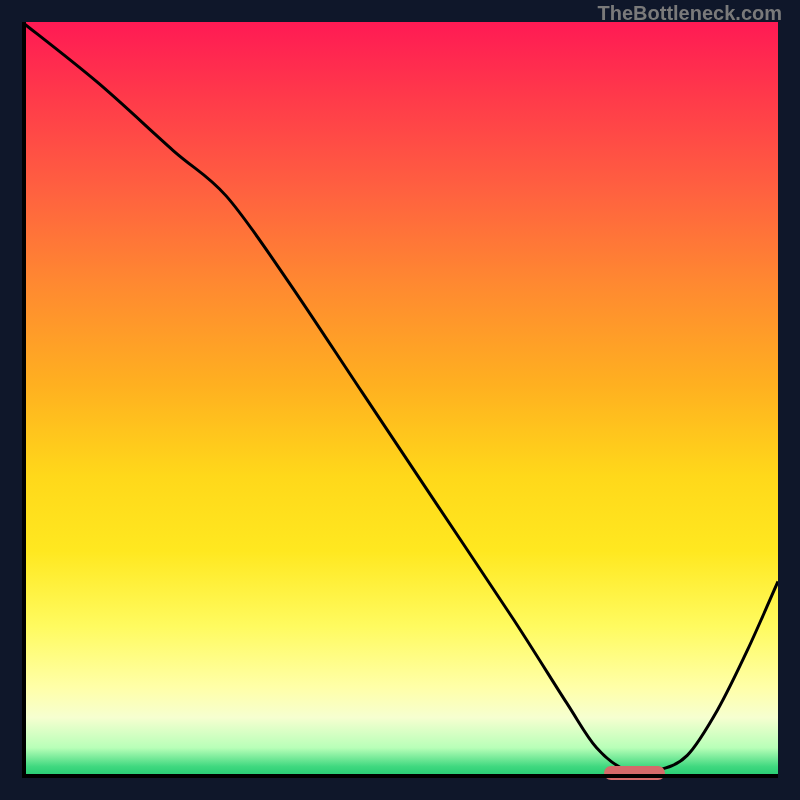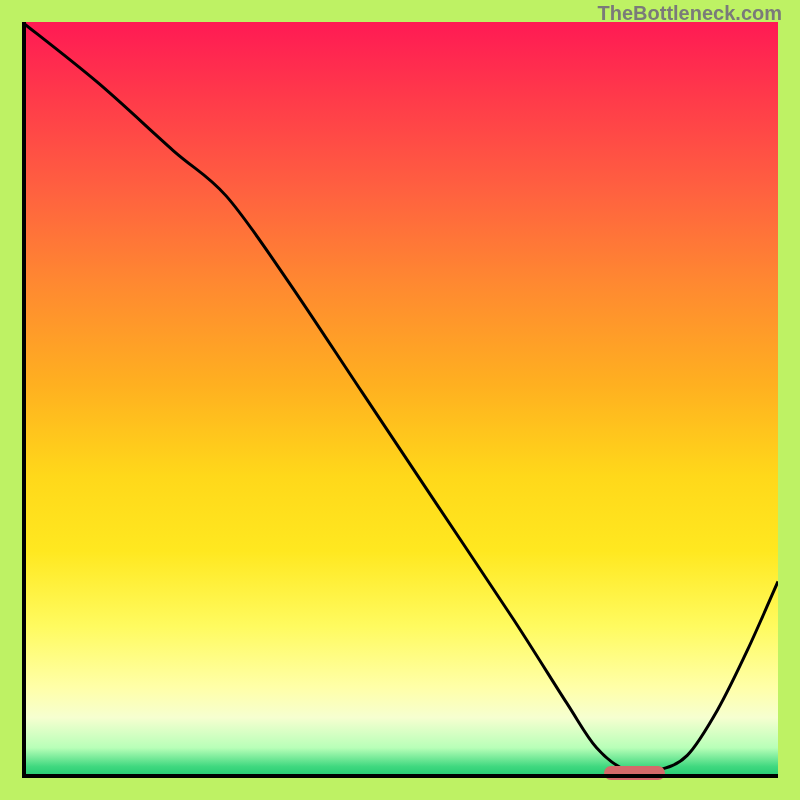--- a/index.html
+++ b/index.html
@@ -6,21 +6,21 @@
     margin: 0;
     padding: 0;
     width: 800px;
     height: 800px;
     overflow: hidden;
   }
   .chart-container {
     position: relative;
     width: 800px;
     height: 800px;
-    background: #bef264;
+    background: #0f172a;
   }
   .plot-area {
     position: absolute;
     left: 22px;
     top: 22px;
     width: 756px;
     height: 756px;
     background: linear-gradient(to bottom,
       #ff1a54 0%,
       #ff3a4a 10%,

